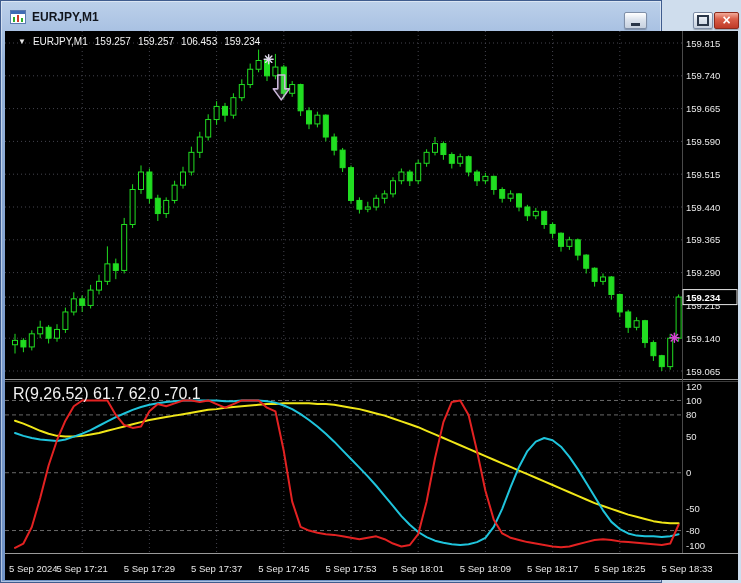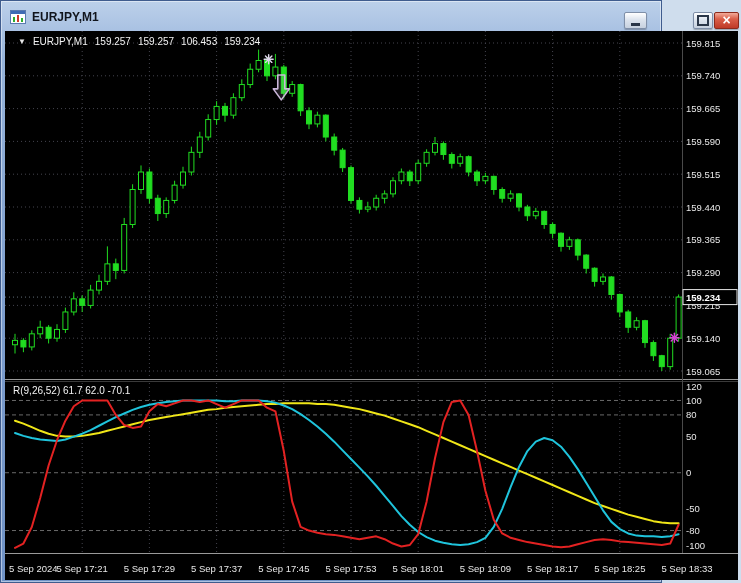--- a/index.html
+++ b/index.html
@@ -17,21 +17,21 @@
   .btn-close{left:710px;width:25px;background:linear-gradient(#f2ab99,#da5f49 40%,#bf3a27);border-color:#8c2a1c;}
   .glyph-min{width:9px;height:3px;background:#2a3648;margin-top:7px;}
   .glyph-restore{width:8px;height:7px;border:2px solid #2a3648;background:transparent;}
   .glyph-close{font-size:14px;font-weight:bold;color:#fff;line-height:1;margin-top:-2px;}
   .client{position:absolute;left:4px;top:30px;width:733px;height:549px;background:#000;overflow:hidden;}
   #chart-svg{display:block;}
   #chart-svg text{font-family:"Liberation Sans",sans-serif;}
   .ohlc{position:absolute;left:13px;top:5px;display:flex;gap:7px;align-items:center;
     color:#f2f2f2;font-size:10px;white-space:nowrap;pointer-events:none;}
   .ohlc .tri{font-size:8px;color:#e8e8e8;}
-  .ind-label{position:absolute;left:8px;top:354px;color:#f2f2f2;font-size:10px;pointer-events:none;}
+  .ind-label{position:absolute;left:8px;top:354px;color:#f2f2f2;font-size:16px;pointer-events:none;}
 </style>
 </head>
 <body>
 
 <div class="mt-window">
   <div class="titlebar">
     <span class="win-icon">
       <svg width="16" height="14" viewBox="0 0 16 14">
         <rect x="0.5" y="0.5" width="15" height="13" fill="#ffffff" stroke="#5a7ab0"></rect>
         <rect x="1" y="1" width="14" height="3" fill="#3f6bb4"></rect>

